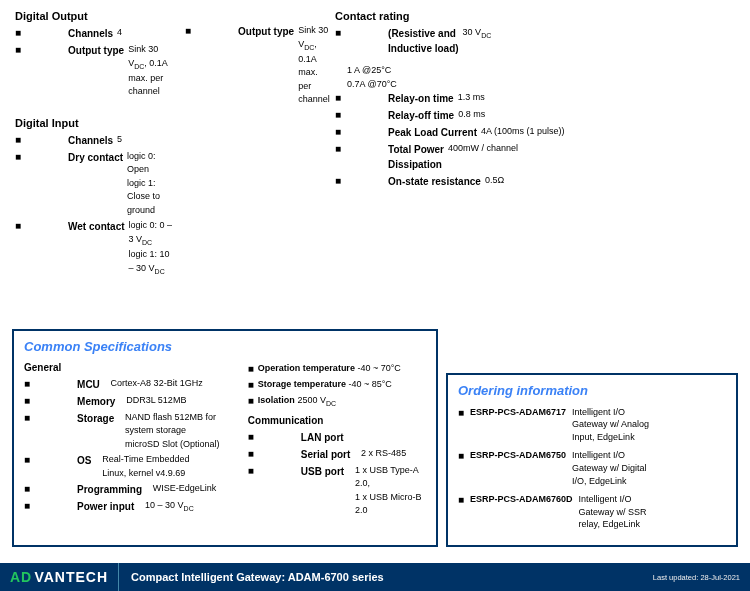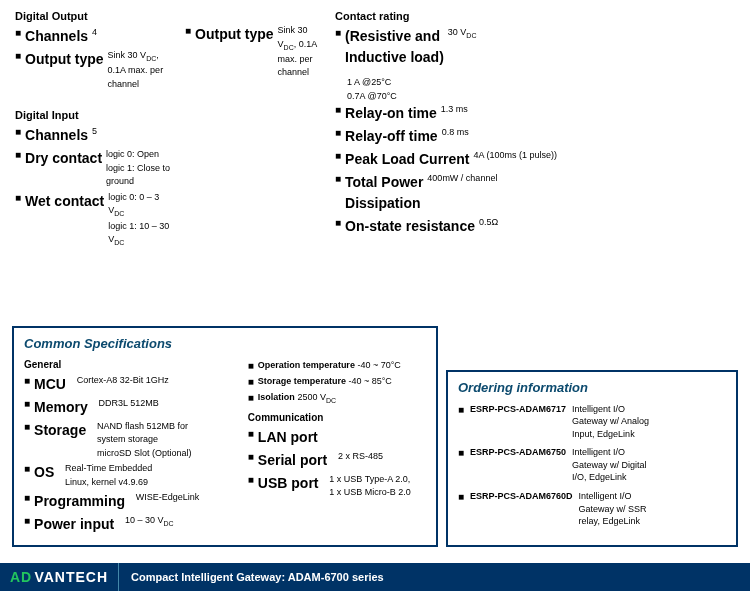--- a/index.html
+++ b/index.html
@@ -60,21 +60,21 @@
     .ordering-box {
       flex: 2;
       border: 2px solid #003366;
       padding: 8px 10px;
       margin-top: 44px;
     }
 
     .box-title {
       font-size: 13px;
       font-weight: bold;
-      color: #0c4a6e;
+      color: #3b82f6;
       margin-bottom: 8px;
       font-style: italic;
     }
 
     .common-content {
       display: flex;
       gap: 10px;
     }
 
     .common-left {
@@ -93,23 +93,24 @@
 
     .item-row {
       display: flex;
       gap: 4px;
       margin-bottom: 2px;
       align-items: flex-start;
     }
 
     .item-label {
       font-weight: bold;
-      font-size: 14px;
+      font-size: 10px;
       white-space: nowrap;
       line-height: 1.5;
+      margin-left: 43px;
     }
 
     .item-value {
       font-size: 9px;
       line-height: 1.5;
     }
 
     
     .footer {
       background: #003366;
@@ -374,16 +375,17 @@
   </div>
 
   <div class="footer">
     <div class="footer-logo">
       <span class="logo-text">
         <span class="logo-adv">AD</span><span> VANTECH</span>
       </span>
     </div>
     <div class="footer-title">Compact Intelligent Gateway: ADAM-6700 series</div>
     <div class="footer-note">
+      <span>Last updated: 28-Jul-2021</span>
     </div>
   </div>
 
 </div>
 
 </body></html>

